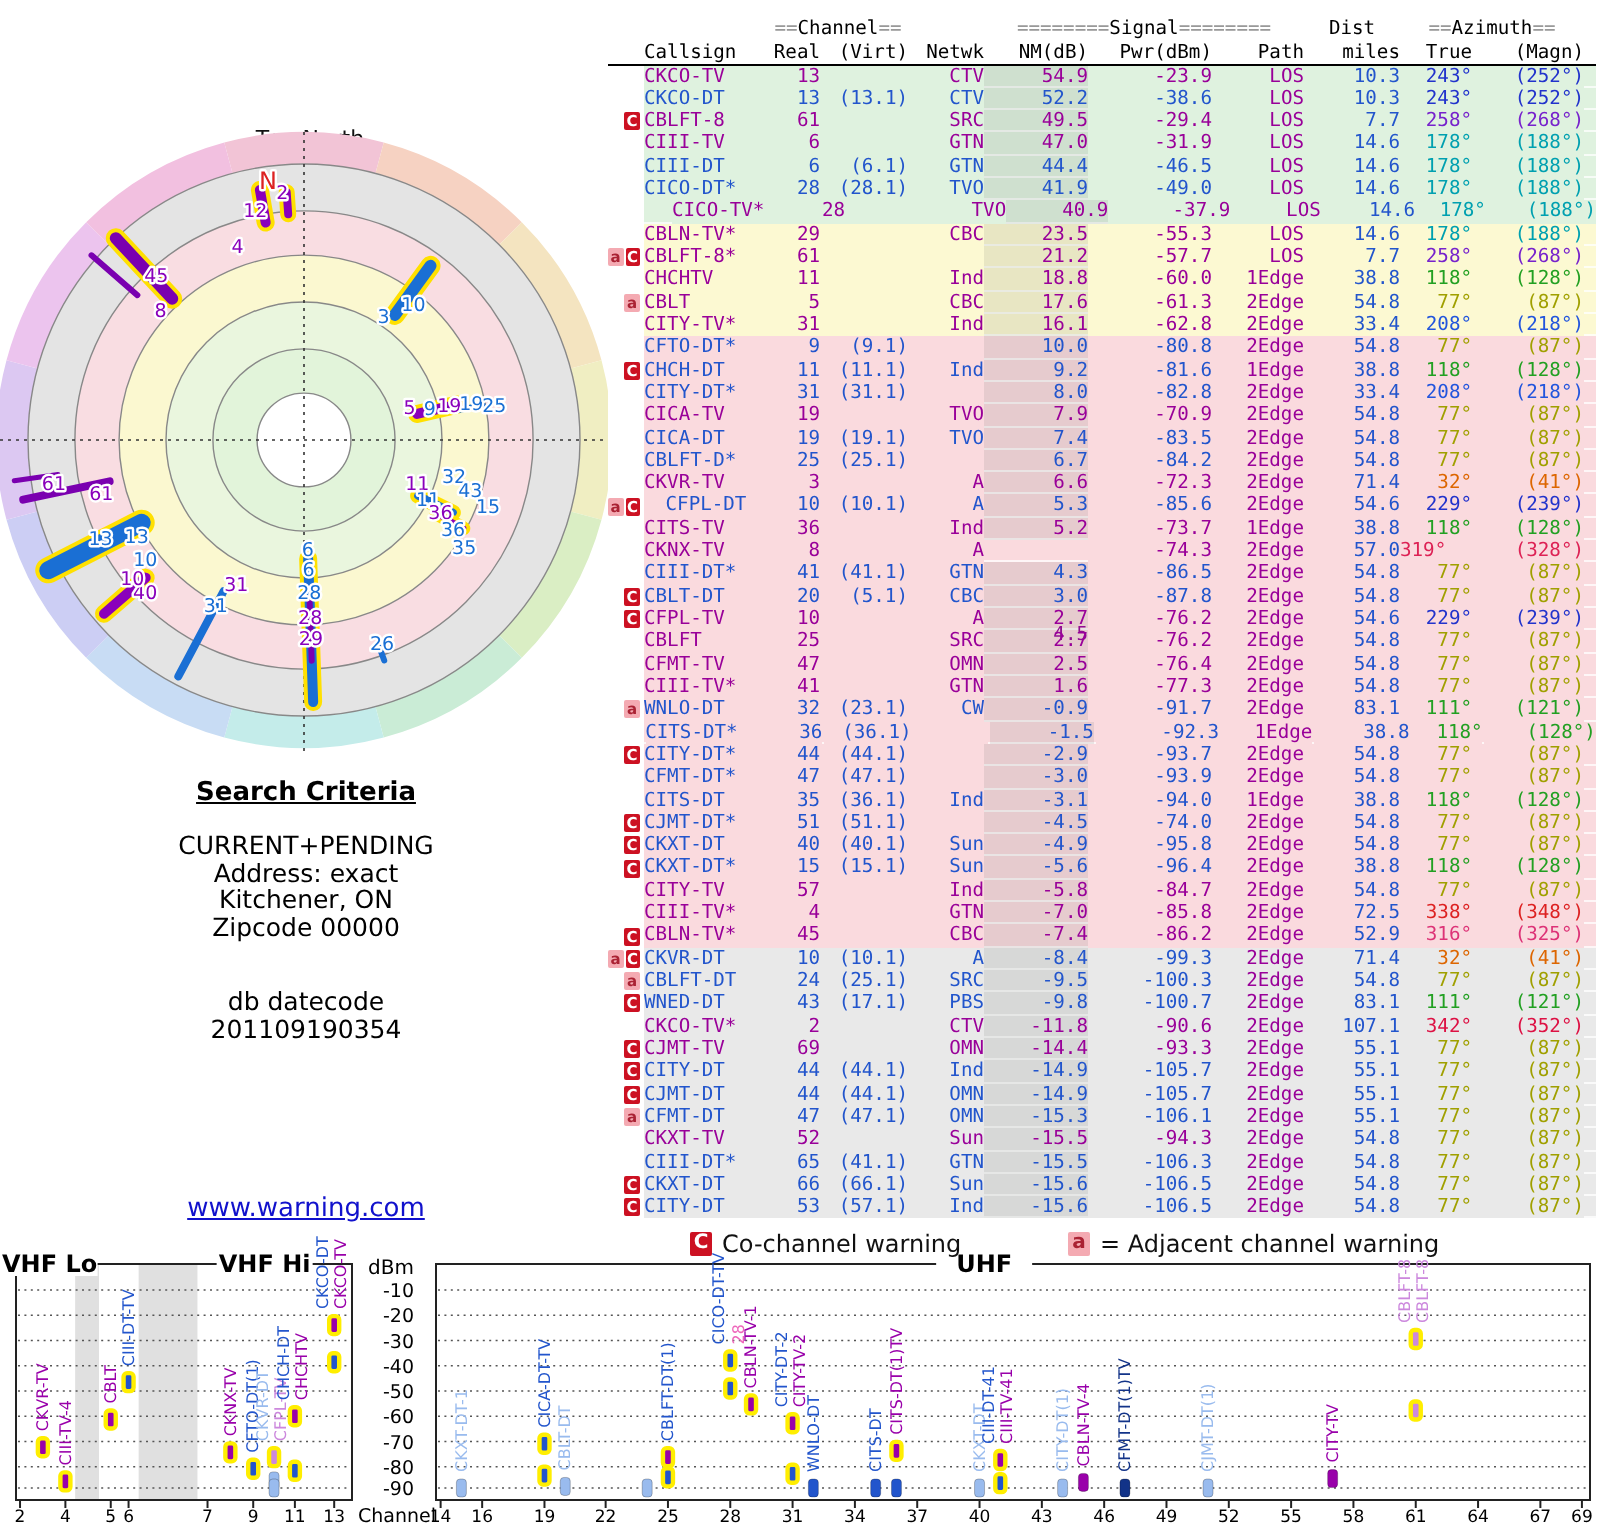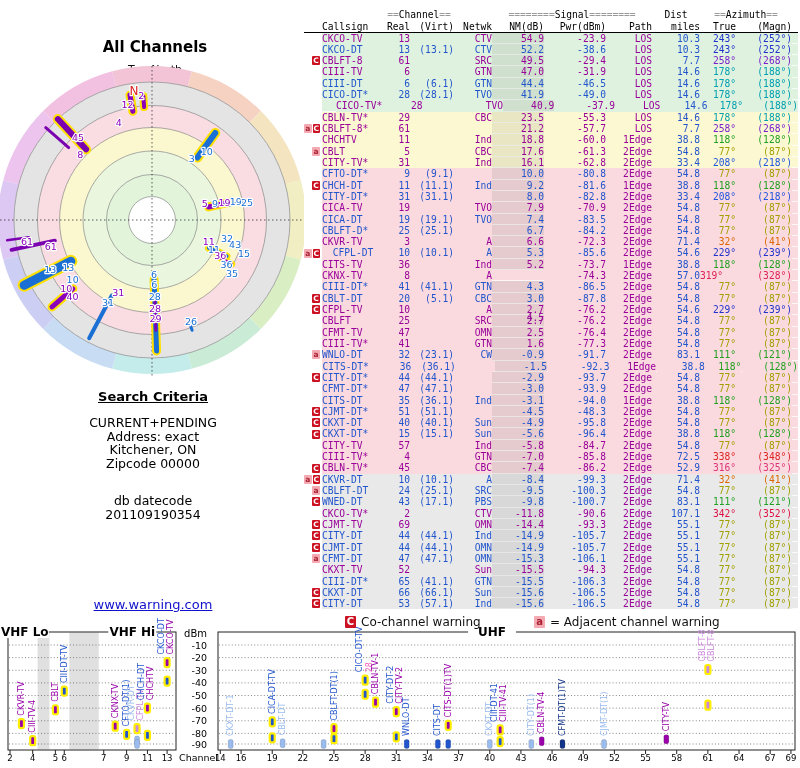--- a/index.html
+++ b/index.html
@@ -35,21 +35,20 @@
   #legend-adj{left:534px;top:615px;}
   .legbdg{display:inline-block;width:11px;height:12px;border-radius:1px;text-align:center;
     font:bold 10px "DejaVu Sans",sans-serif;line-height:12px;}
   #chart-svg{position:absolute;top:615px;left:0;}
 </style>
 </head>
 <body>
 
 <div id="root">
 
-  <div id="plot-title">All Channels</div>
   <div id="truenorth">TrueNorth</div>
   <svg id="radar-svg" width="310" height="332" viewBox="0 0 310 332">
       <g>
         <path d="M112.14186705421182,11.24742275148347 A154,154 0 0 1 191.85813294578818,11.24742275148347 L187.71702822414787,26.702235972108582 A138,138 0 0 0 116.28297177585213,26.702235972108582 Z" fill="#f2c4d6" stroke="none"></path>
         <path d="M191.85813294578818,11.24742275148347 A154,154 0 0 1 260.8944443027283,51.10555569727167 L249.58073580374355,62.419264196256435 A138,138 0 0 0 187.71702822414787,26.702235972108582 Z" fill="#f6d2c2" stroke="none"></path>
         <path d="M260.8944443027283,51.10555569727167 A154,154 0 0 1 300.75257724851656,120.14186705421182 L285.2977640278914,124.28297177585213 A138,138 0 0 0 249.58073580374355,62.419264196256435 Z" fill="#f4e4c0" stroke="none"></path>
         <path d="M300.75257724851656,120.14186705421182 A154,154 0 0 1 300.75257724851656,199.8581329457882 L285.2977640278914,195.71702822414787 A138,138 0 0 0 285.2977640278914,124.28297177585213 Z" fill="#f0eec2" stroke="none"></path>
         <path d="M300.75257724851656,199.8581329457882 A154,154 0 0 1 260.89444430272835,268.8944443027283 L249.58073580374355,257.58073580374355 A138,138 0 0 0 285.2977640278914,195.71702822414787 Z" fill="#daeec4" stroke="none"></path>
         <path d="M260.89444430272835,268.8944443027283 A154,154 0 0 1 191.85813294578824,308.7525772485165 L187.7170282241479,293.2977640278914 A138,138 0 0 0 249.58073580374355,257.58073580374355 Z" fill="#caecd6" stroke="none"></path>
         <path d="M191.85813294578824,308.7525772485165 A154,154 0 0 1 112.14186705421187,308.75257724851656 L116.28297177585219,293.29776402789145 A138,138 0 0 0 187.7170282241479,293.2977640278914 Z" fill="#c4ecea" stroke="none"></path>
@@ -612,21 +611,21 @@
         </div>
         <div class="trow" style="background: linear-gradient(to right, rgb(255, 255, 255) 18px, rgb(250, 218, 222) 18px);">
           <span class="badgez">
             <span class="bdg" style="background: rgb(204, 17, 34); color: rgb(255, 255, 255);">C</span>
           </span>
           <span class="cell" style="width: 62px; text-align: left; background: rgb(250, 218, 222); color: rgb(34, 85, 204);">CJMT-DT*</span>
           <span class="cell" style="width: 26px; text-align: right; background: rgb(250, 218, 222); color: rgb(34, 85, 204);">51</span>
           <span class="cell" style="width: 44px; text-align: right; background: rgb(250, 218, 222); color: rgb(34, 85, 204);">(51.1)</span>
           <span class="cell" style="width: 38px; text-align: right; background: rgb(250, 218, 222); color: rgb(34, 85, 204);"></span>
           <span class="cell" style="width: 52px; text-align: right; background: rgba(100, 110, 100, 0.13); color: rgb(34, 85, 204);">-4.5</span>
-          <span class="cell" style="width: 62px; text-align: right; background: rgb(250, 218, 222); color: rgb(34, 85, 204);">-48.3</span>
+          <span class="cell" style="width: 62px; text-align: right; background: rgb(250, 218, 222); color: rgb(34, 85, 204);">-74.0</span>
           <span class="cell" style="width: 46px; text-align: right; background: rgb(250, 218, 222); color: rgb(153, 0, 153);">2Edge</span>
           <span class="cell" style="width: 48px; text-align: right; background: rgb(250, 218, 222); color: rgb(34, 85, 204);">54.8</span>
           <span class="cell" style="width: 36px; text-align: right; background: rgb(250, 218, 222); color: rgb(160, 160, 0);">77°</span>
           <span class="cell" style="width: 56px; text-align: right; background: rgb(250, 218, 222); color: rgb(160, 160, 0);">(87°)</span>
         </div>
         <div class="trow" style="background: linear-gradient(to right, rgb(255, 255, 255) 18px, rgb(250, 218, 222) 18px);">
           <span class="badgez">
             <span class="bdg" style="background: rgb(204, 17, 34); color: rgb(255, 255, 255);">C</span>
           </span>
           <span class="cell" style="width: 62px; text-align: left; background: rgb(250, 218, 222); color: rgb(34, 85, 204);">CKXT-DT</span>

